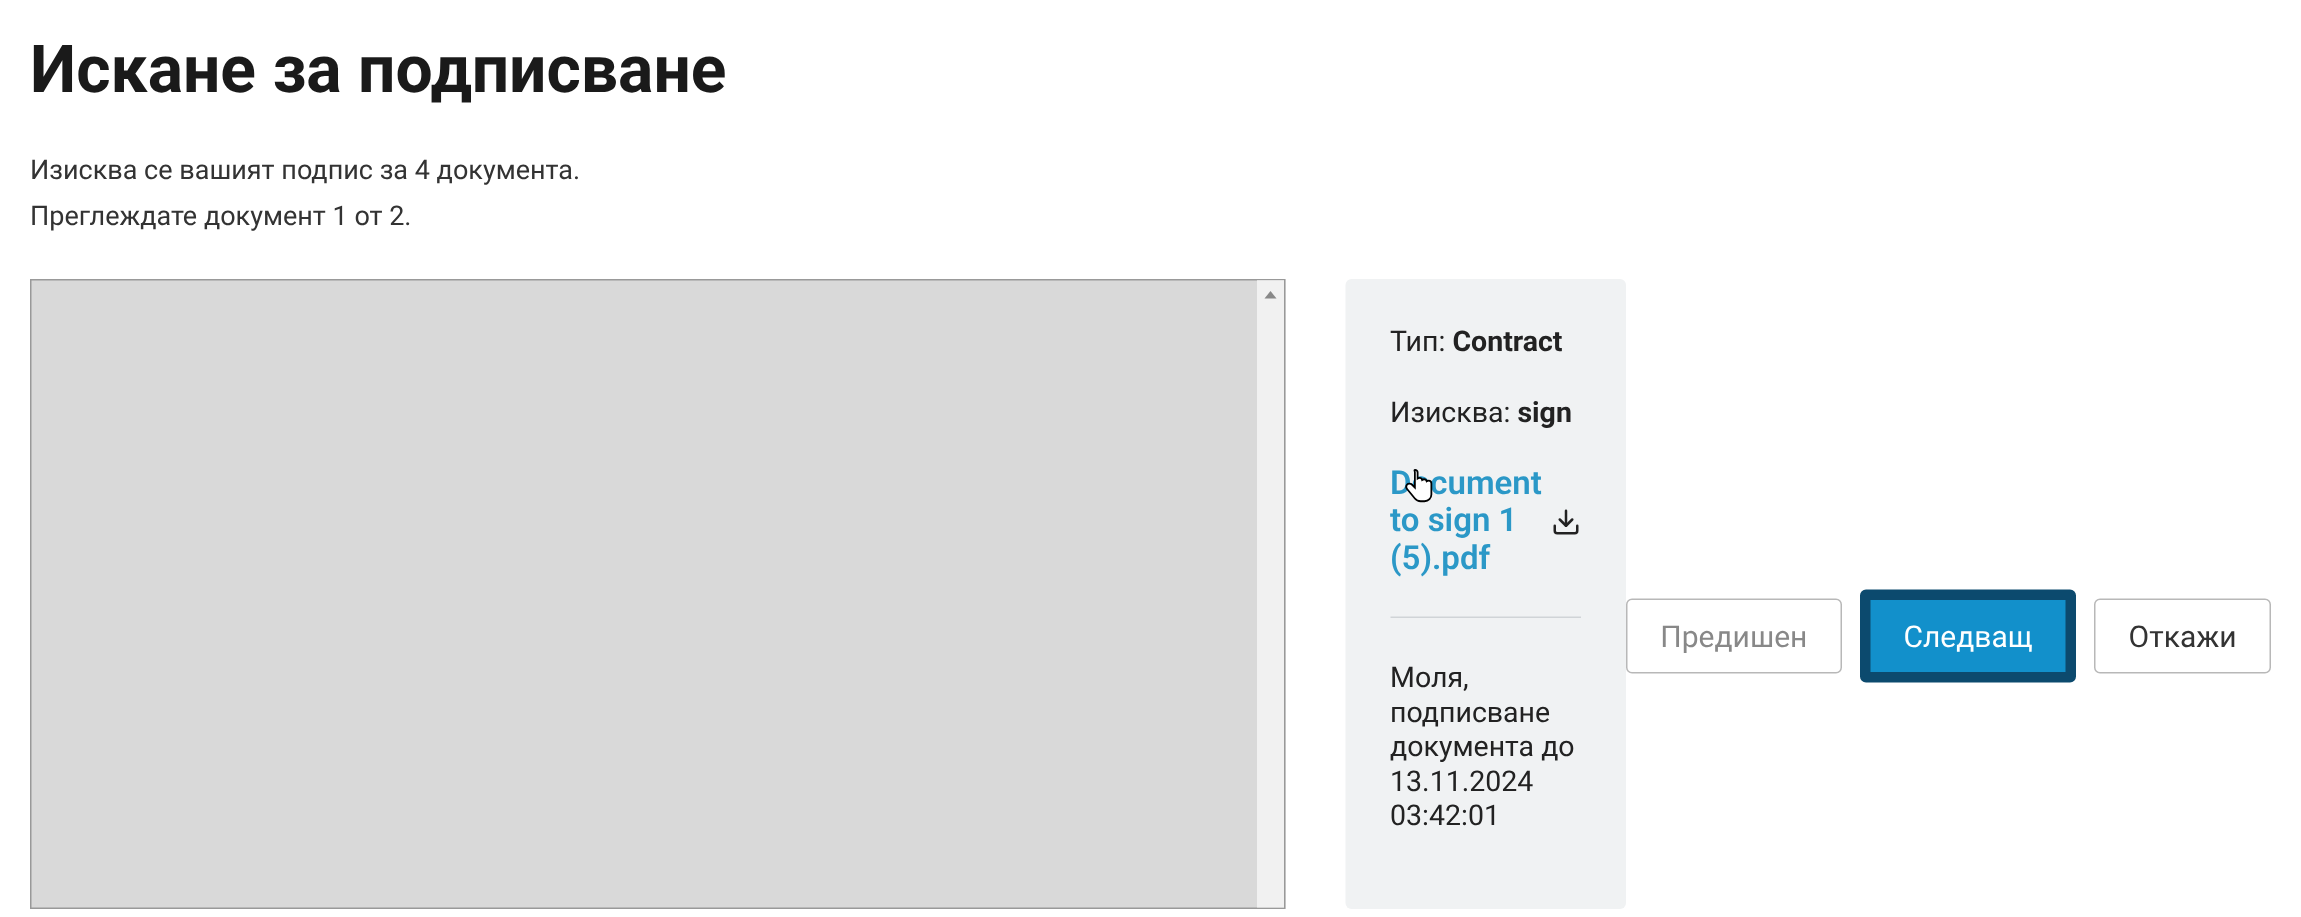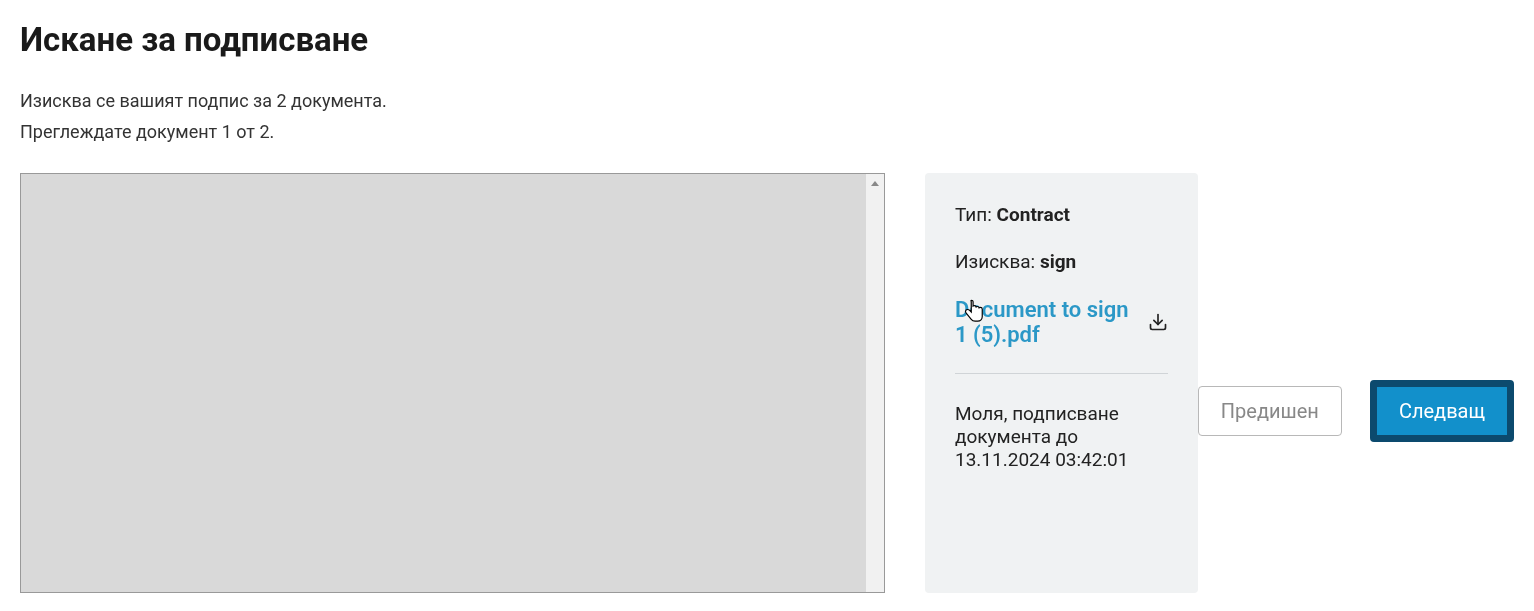--- a/index.html
+++ b/index.html
@@ -8,21 +8,21 @@
       padding: 0;
     }
     body {
       font-family: -apple-system, BlinkMacSystemFont, "Segoe UI", Roboto, "Helvetica Neue", Arial, sans-serif;
       background: #ffffff;
       color: #1a1a1a;
       padding: 20px;
       width: 1534px;
     }
     .page-title {
-      font-size: 33px;
+      font-size: 44px;
       font-weight: 700;
       color: #1a1a1a;
       margin-bottom: 28px;
     }
     .sub-text {
       font-size: 18px;
       color: #333;
       line-height: 1.5;
       margin-bottom: 4px;
     }
@@ -110,21 +110,21 @@
       border: none;
       border-top: 1px solid #d0d4d7;
       margin: 0 0 28px 0;
     }
     .deadline-text {
       font-size: 19px;
       color: #222;
     }
     .button-row {
       display: flex;
-      gap: 28px;
+      gap: 12px;
       margin-top: 56px;
       align-items: center;
     }
     .btn {
       font-size: 20px;
       padding: 12px 22px;
       border-radius: 4px;
       cursor: pointer;
       border: 1px solid transparent;
       font-family: inherit;
@@ -153,21 +153,21 @@
       left: 8px;
       top: 2px;
       pointer-events: none;
     }
   </style>
 </head>
 <body>
 
 <h1 class="page-title">Искане за подписване</h1>
 
-<p class="sub-text">Изисква се вашият подпис за 2 документа.</p>
+<p class="sub-text">Изисква се вашият подпис за 4 документа.</p>
 <p class="sub-text">Преглеждате документ 1 от 2.</p>
 
 <div class="content-row">
   <div class="preview-panel">
     <div class="preview-scrollbar">
       <div class="preview-scroll-btn top">
         <div class="preview-scroll-arrow"></div>
       </div>
     </div>
   </div>
@@ -199,15 +199,16 @@
       </div>
       <hr class="divider">
       <p class="deadline-text">
         <span>Моля, подписване документа до </span><span>13.11.2024 03:42:01</span>
       </p>
     </div>
 
     <div class="button-row">
       <button class="btn btn-secondary">Предишен</button>
       <button class="btn btn-primary">Следващ</button>
+      <button class="btn btn-cancel">Откажи</button>
     </div>
   </div>
 </div>
 
 </body></html>

